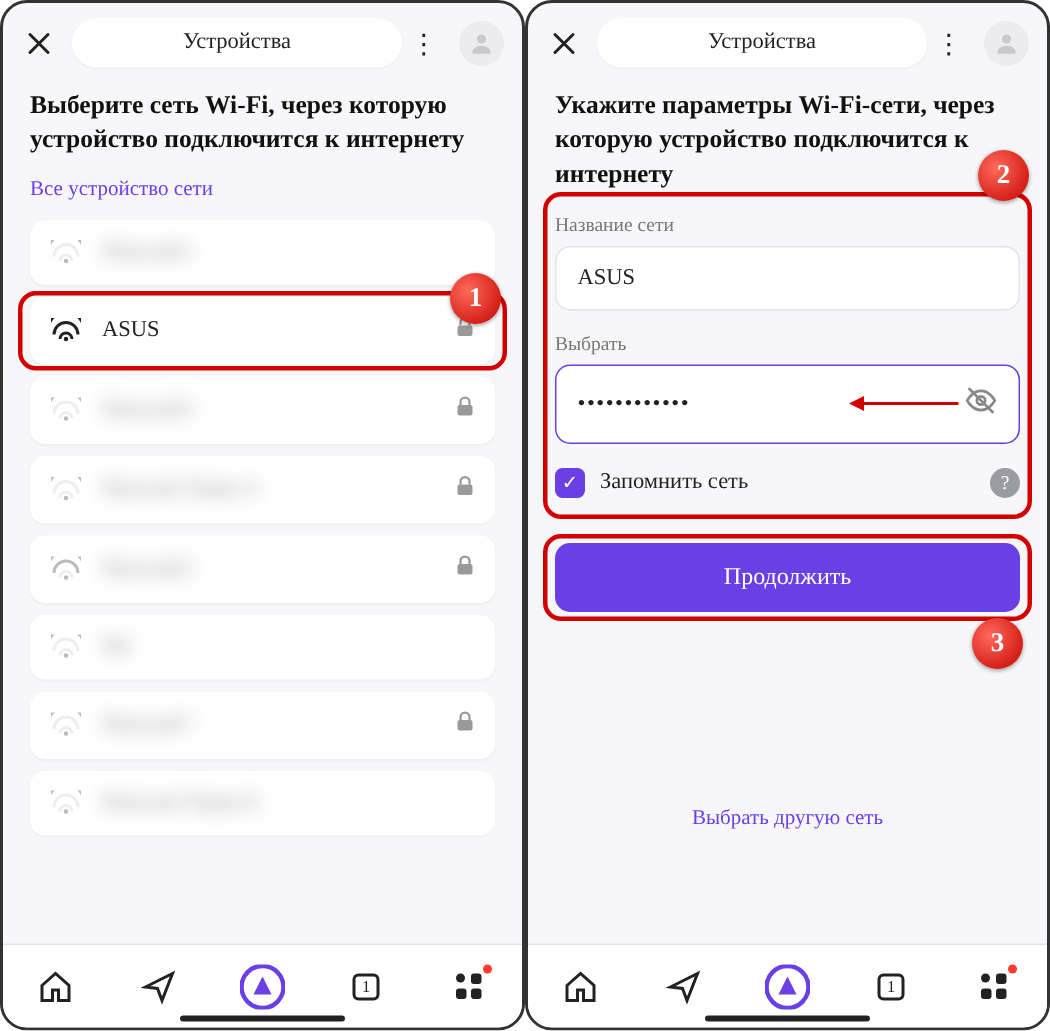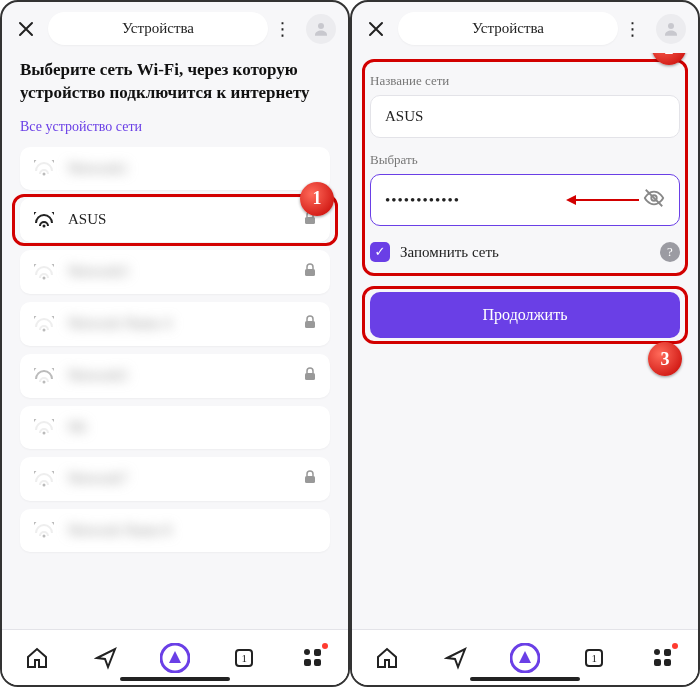--- a/index.html
+++ b/index.html
@@ -245,20 +245,21 @@
     </div>
     <div class="avatar">
       <svg viewBox="0 0 24 24">
           <circle cx="12" cy="8" r="4"></circle>
           <path d="M4 20c0-4 4-6 8-6s8 2 8 6v1H4z"></path>
         </svg>
     </div>
   </div>
 
   <div class="body" style="position:relative">
+    <div class="heading">Укажите параметры Wi-Fi-сети, через которую устройство подключится к интернету</div>
 
     <div class="form-wrap">
       <div class="red-form"></div>
       <div class="step-badge" style="top:-28px;right:-6px">2</div>
 
       <div class="field-lbl">Название сети</div>
       <div class="field-box">
           <span>ASUS</span>
         </div>
 
@@ -281,20 +282,21 @@
         <div class="help-q">?</div>
       </div>
     </div>
 
     <div class="cta">
       <span>Продолжить</span>
       <div class="red-cta"></div>
       <div class="step-badge" style="bottom:-38px;right:-2px">3</div>
     </div>
 
+    <div class="alt-link">Выбрать другую сеть</div>
   </div>
 
   <div class="bottom-nav">
     <div class="nav-btn">
         <svg width="24" height="24" viewBox="0 0 24 24" fill="none" stroke="#222" stroke-width="2">
           <path d="M3 11 L12 3 L21 11 V21 H14 V14 H10 V21 H3 Z"></path>
         </svg>
       </div>
     <div class="nav-btn">
         <svg width="24" height="24" viewBox="0 0 24 24" fill="none" stroke="#222" stroke-width="2">

